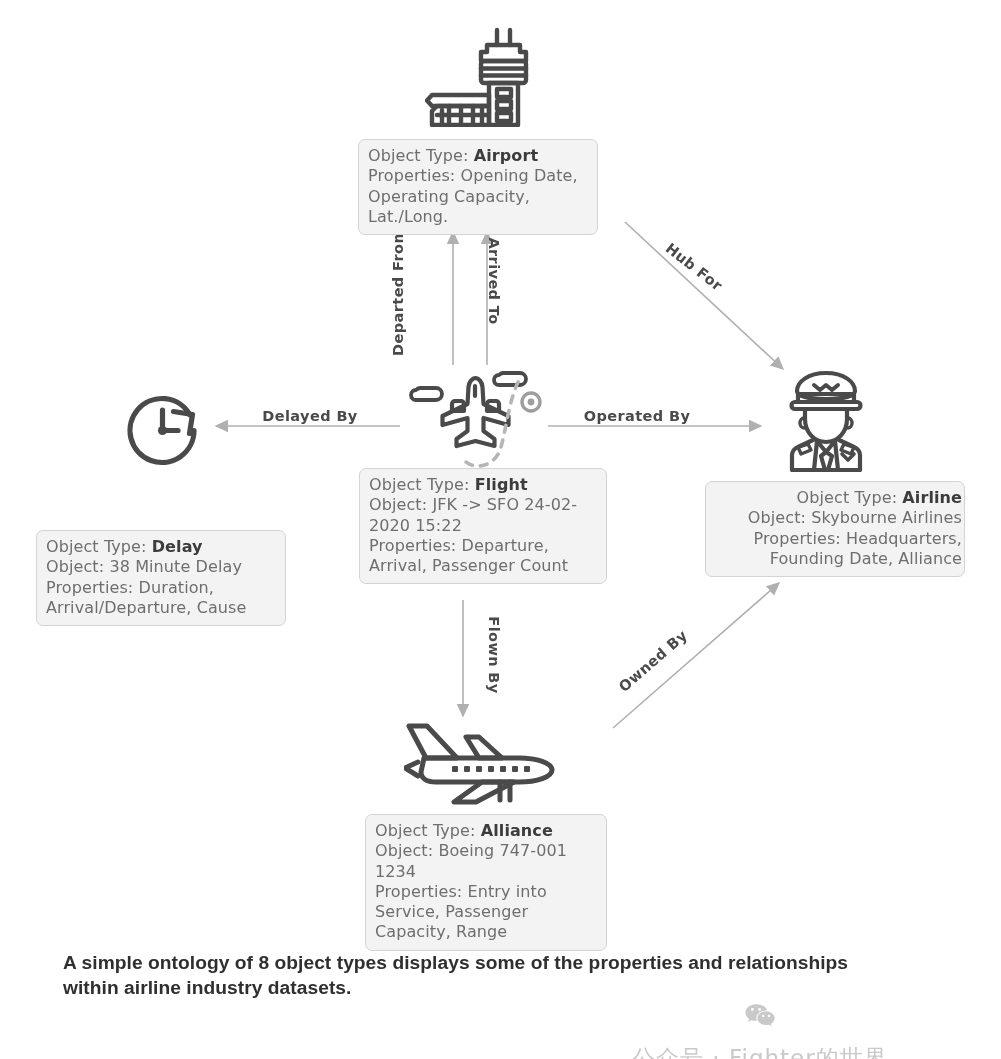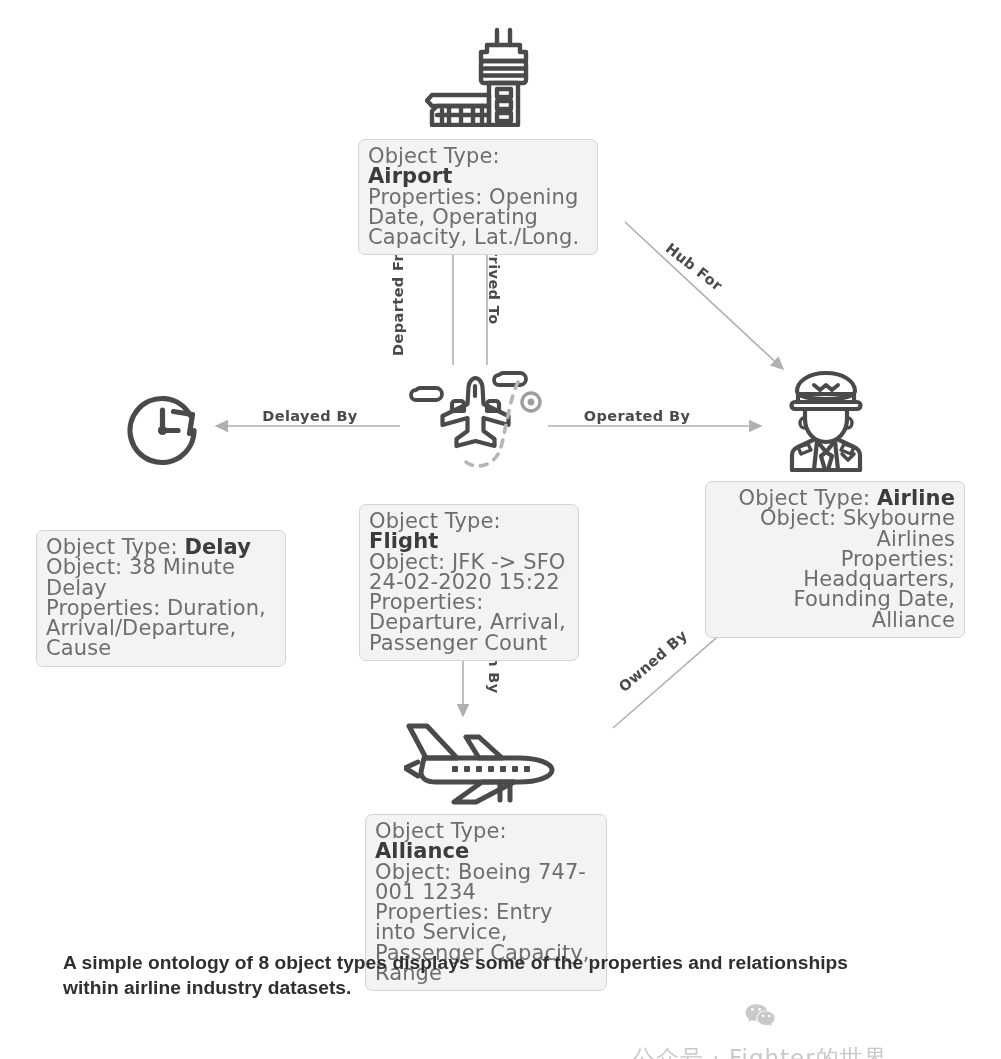--- a/index.html
+++ b/index.html
@@ -14,33 +14,33 @@
   .canvas { position:absolute; inset:0; }
 
   svg.edges { position:absolute; left:0; top:0; width:1001px; height:1059px; }
 
   
   .box {
     position:absolute;
     background:#f3f3f3;
     border:1px solid #d4d4d4;
     border-radius:7px;
-    padding:6px 9px 7px 9px;
+    padding:6px 2px 7px 9px;
     color:#6e6e6e;
-    font-size:21px;
+    font-size:16px;
     line-height:20.3px;
     font-family:"DejaVu Sans", sans-serif;
     letter-spacing:0.1px;
   }
   .box .line { white-space:normal; }
   .box b { color:#3c3c3c; font-weight:bold; }
 
   #box-airport  { left:358px; top:139px; width:240px; }
   #box-delay    { left:36px;  top:482px; width:250px;margin-top:48px; }
-  #box-flight   { left:359px; top:504px; width:220px; }
+  #box-flight   { left:359px; top:468px; width:248px; }
   #box-airline  { left:705px; top:481px; width:260px;text-align:right; }
   #box-aircraft { left:365px; top:814px; width:242px; }
 
   
   .elabel {
     position:absolute;
     color:#4a4a4a;
     font-size:14.5px;
     font-weight:bold;
     letter-spacing:0.4px;

